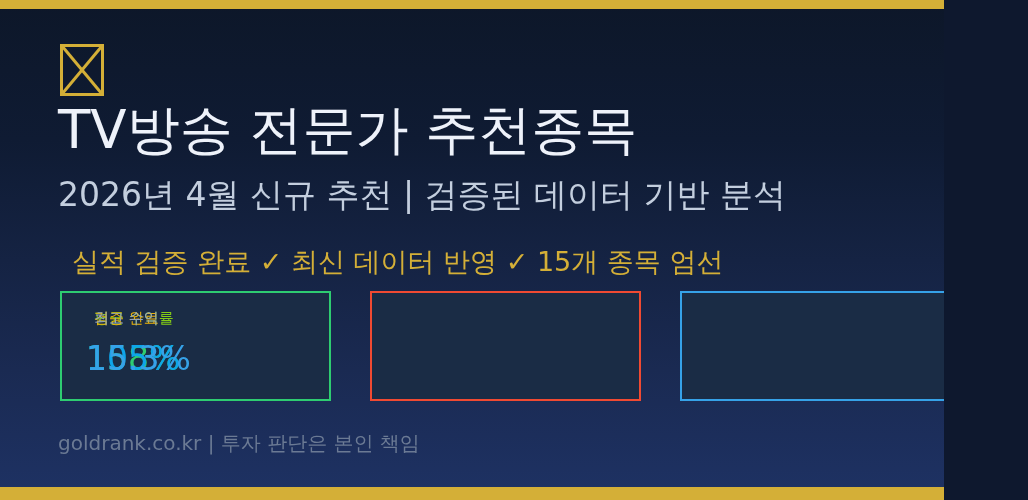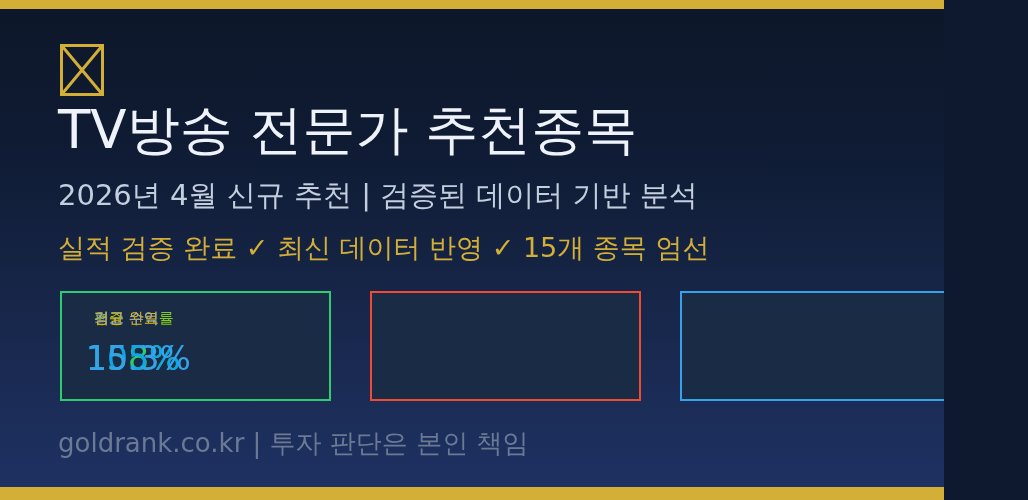--- a/index.html
+++ b/index.html
@@ -70,32 +70,32 @@
     font-weight: 400;
     color: #eef2fa;
     letter-spacing: 0px;
     white-space: nowrap;
   }
   .subtitle {
     position: absolute;
     left: 58px;
     top: 174px;
     margin: 0;
-    font-size: 29px;
+    font-size: 33px;
     line-height: 42px;
     font-weight: 400;
     color: #c3cede;
     white-space: nowrap;
     text-align: right;
   }
   .tagline {
     position: absolute;
     left: 58px;
     top: 231px;
-    margin: 0;
+    margin: 14px;
     font-size: 27px;
     line-height: 34px;
     font-weight: 400;
     color: #d4af37;
     white-space: nowrap;
   }
 
   
   .stats {
     position: absolute;
@@ -150,21 +150,21 @@
   .lay-red   .stat-value { color: #0ea5e9; }
   .lay-blue  .stat-label { color: #93a4bd; }
   .lay-blue  .stat-value { color: #36a2e8; }
 
   
   .footer {
     position: absolute;
     left: 58px;
     top: 430px;
     margin: 0;
-    font-size: 26px;
+    font-size: 20px;
     line-height: 26px;
     font-weight: 400;
     color: #6b7a94;
     white-space: nowrap;
   }
 </style>
 </head>
 <body>
 
 <div class="banner">

